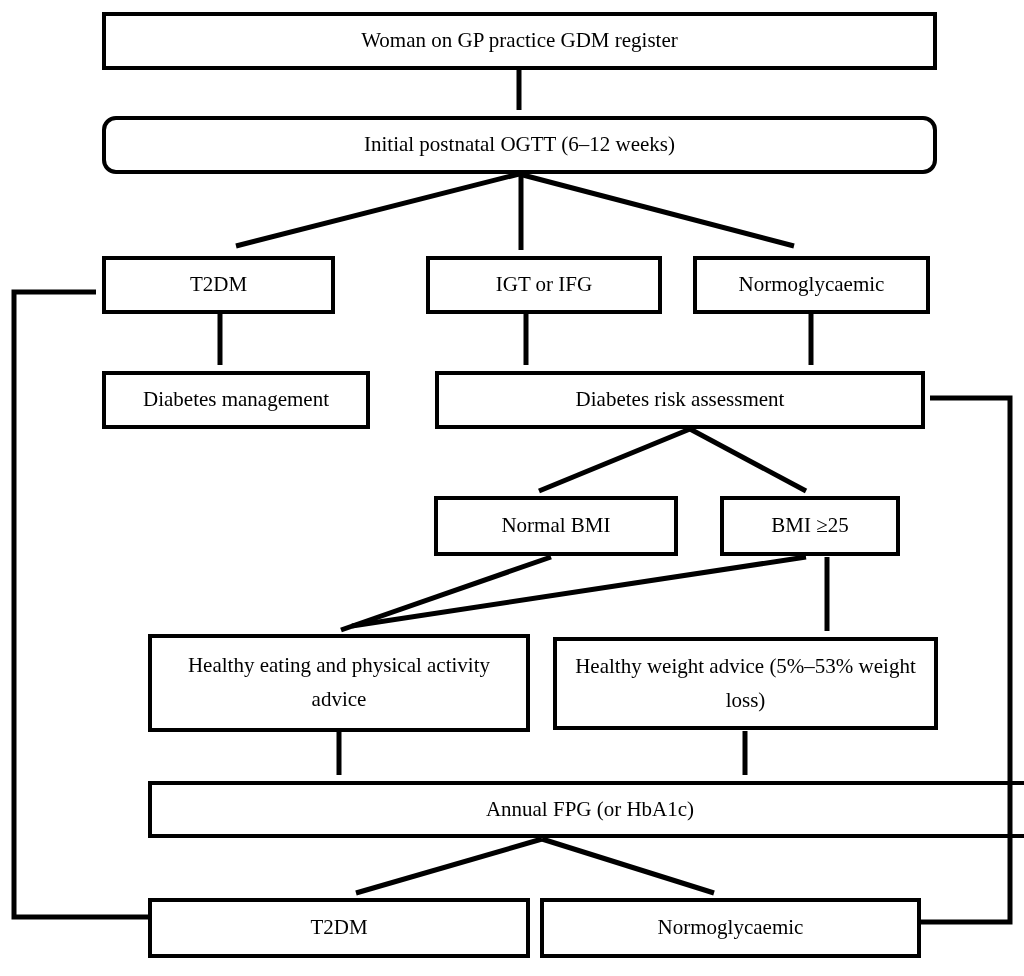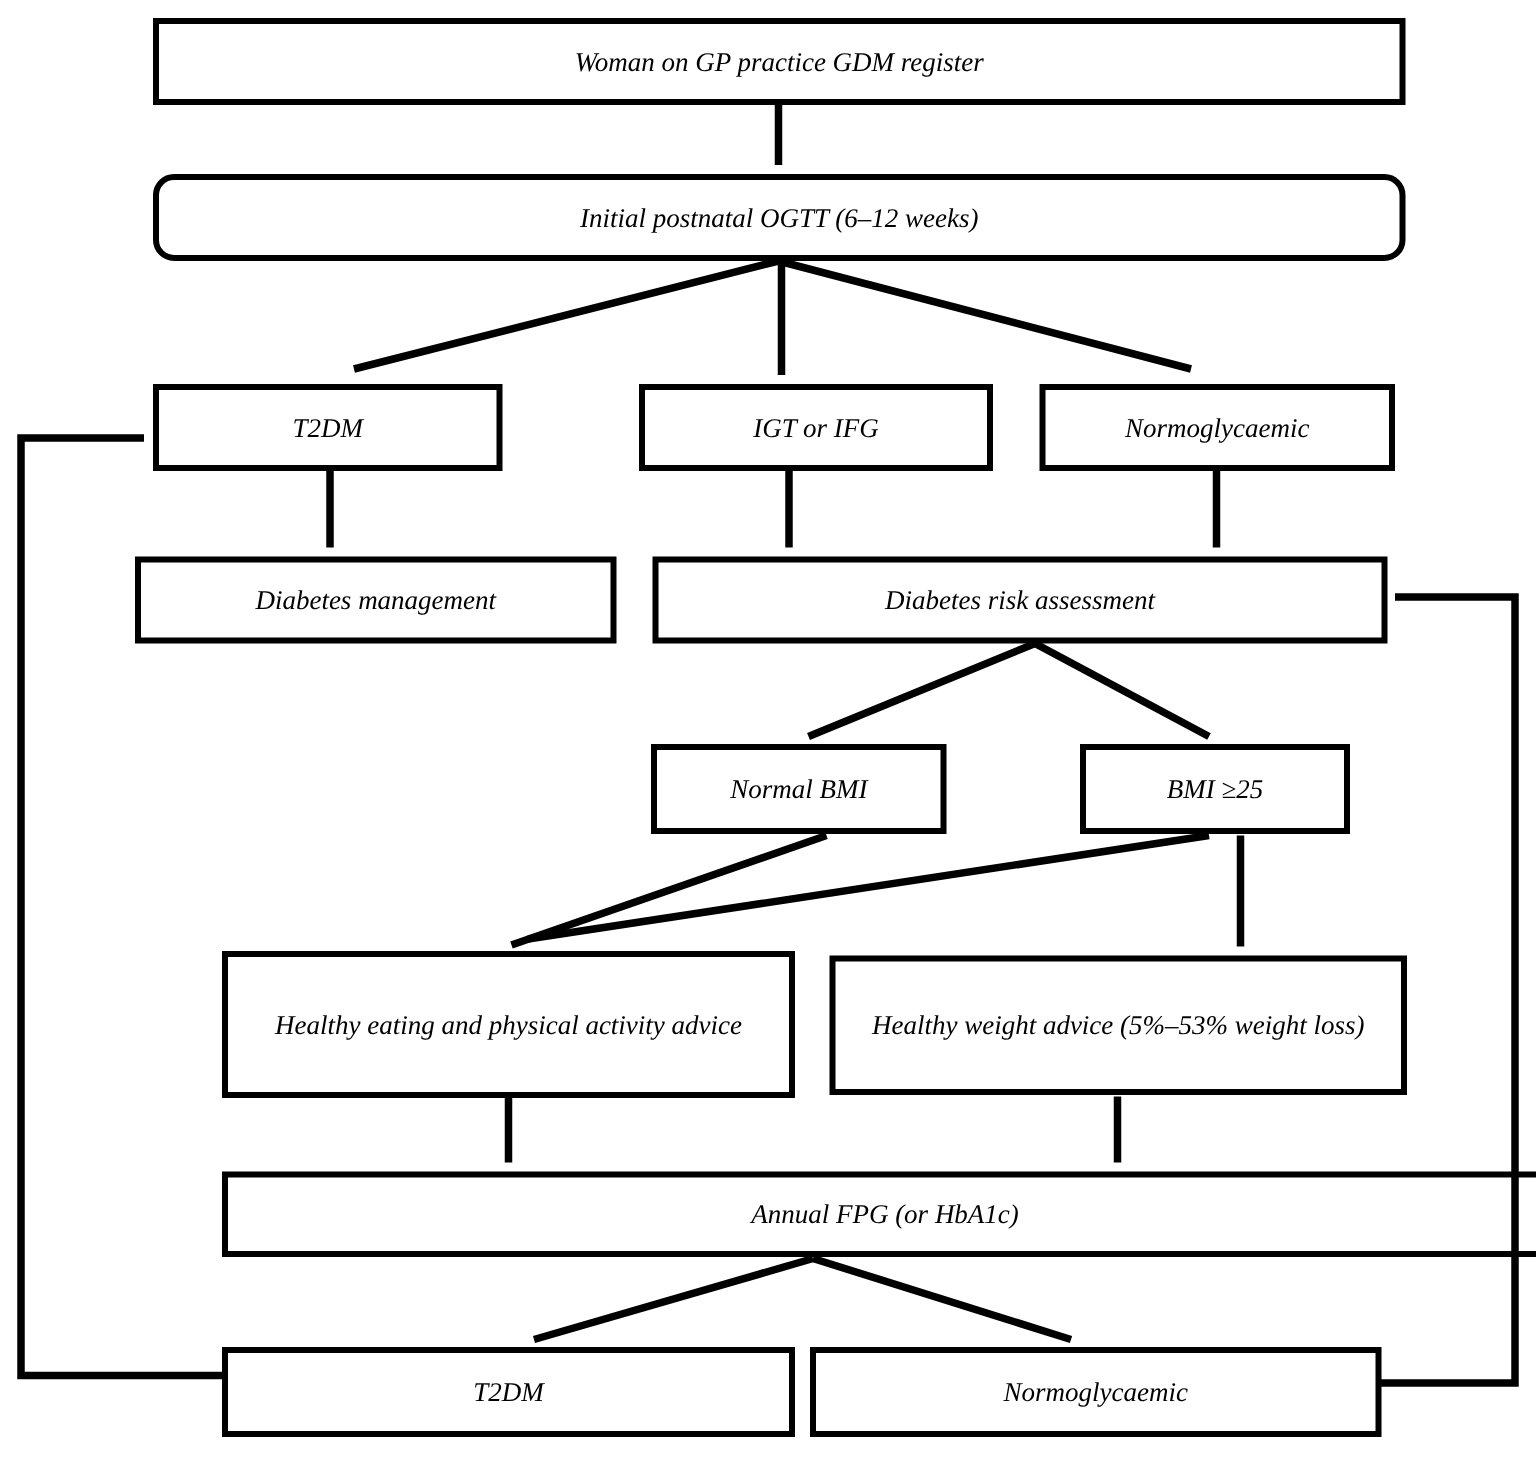--- a/index.html
+++ b/index.html
@@ -18,24 +18,23 @@
   .node {
     position: absolute;
     box-sizing: border-box;
     background: #ffffff;
     border: 4px solid #000000;
     color: #000000;
     display: flex;
     align-items: center;
     justify-content: center;
     text-align: center;
-    font-size: 18px;
+    font-size: 21px;
     line-height: 1.6;
     padding: 0 14px;
-    font-style: italic;
   }
   #edges {
     position: absolute;
     left: 0;
     top: 0;
     pointer-events: none;
   }
   #edges path {
     stroke: #000000;
     stroke-width: 5;
@@ -50,25 +49,25 @@
   <div class="node" style="left:102px; top:12px;  width:835px; height:58px;">Woman on GP practice GDM register</div>
 
   <div class="node" style="left:102px; top:116px; width:835px; height:58px;border-radius:14px;">Initial postnatal OGTT (6–12 weeks)</div>
 
   <div class="node" style="left:102px; top:256px; width:233px; height:58px;">T2DM</div>
 
   <div class="node" style="left:426px; top:256px; width:236px; height:58px;">IGT or IFG</div>
 
   <div class="node" style="left:693px; top:256px; width:237px; height:58px;">Normoglycaemic</div>
 
-  <div class="node" style="left:90px; top:371px; width:321px; height:58px;">Diabetes management</div>
+  <div class="node" style="left:102px; top:371px; width:268px; height:58px;">Diabetes management</div>
 
   <div class="node" style="left:435px; top:371px; width:490px; height:58px;">Diabetes risk assessment</div>
 
-  <div class="node" style="left:434px; top:496px; width:197px; height:60px;">Normal BMI</div>
+  <div class="node" style="left:434px; top:496px; width:244px; height:60px;">Normal BMI</div>
 
   <div class="node" style="left:720px; top:496px; width:180px; height:60px;">BMI ≥25</div>
 
   <div class="node" style="left:148px; top:634px; width:382px; height:98px;">Healthy eating and physical activity advice</div>
 
   <div class="node" style="left:553px; top:637px; width:385px; height:93px;">Healthy weight advice (5%–53% weight loss)</div>
 
   <div class="node" style="left:148px; top:781px; width:884px; height:57px;">Annual FPG (or HbA1c)</div>
 
   <div class="node" style="left:148px; top:898px; width:382px; height:60px;">T2DM</div>

